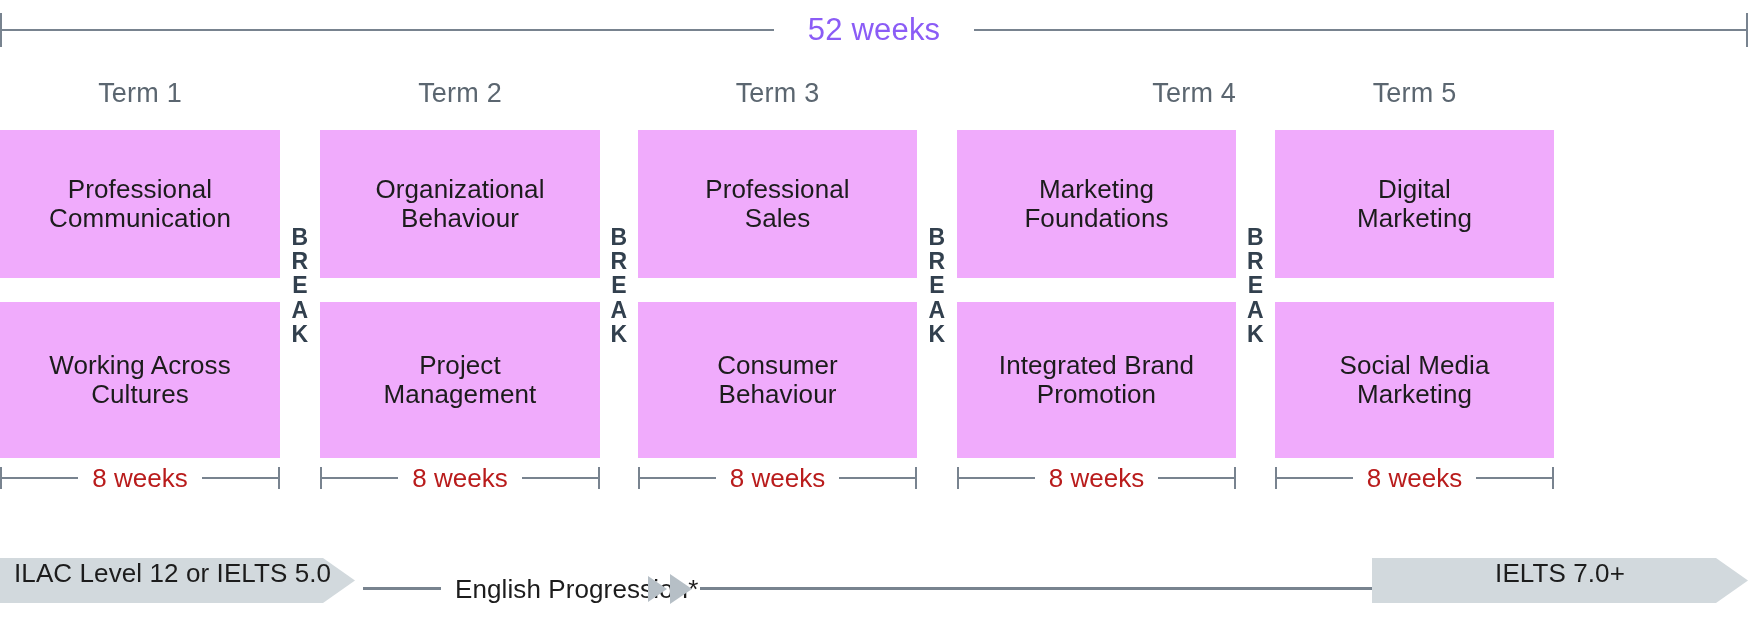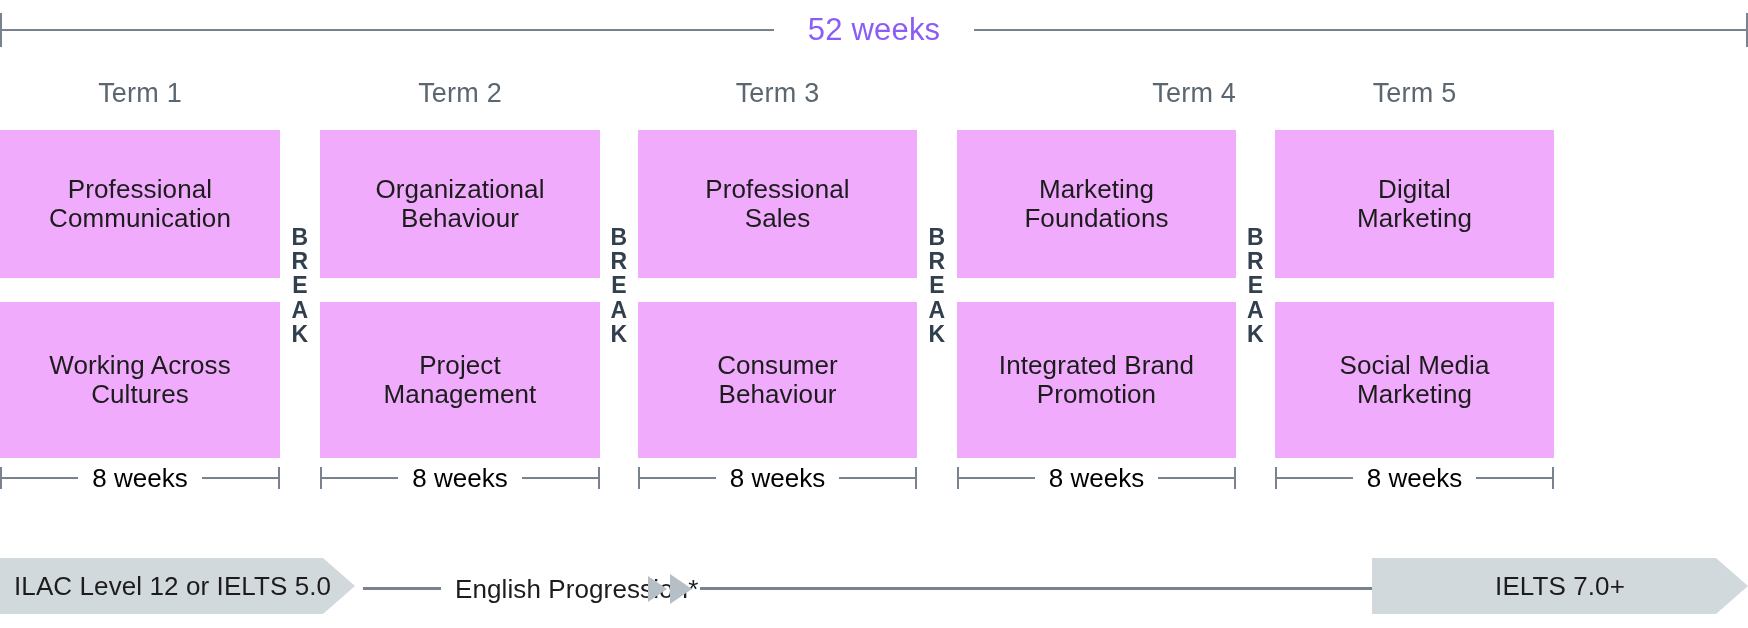--- a/index.html
+++ b/index.html
@@ -148,39 +148,39 @@
   }
   .week-line {
     height: 2px;
     background: #78838f;
     flex: 1 1 auto;
   }
   .week-label {
     flex: 0 0 auto;
     padding: 0 14px;
     font-size: 26px;
-    color: #000000;
+    color: #b91c1c;
     white-space: nowrap;
   }
 
   
   #progression {
     position: absolute;
     left: 0;
     top: 558px;
     width: 1748px;
     height: 62px;
   }
   .chev-banner {
     position: absolute;
     top: 0;
-    height: 56px;
+    height: 45px;
     background: #d2d9dd;
     display: flex;
-    align-items: center;
+    align-items: flex-start;
     box-sizing: border-box;
   }
   .chev-banner.start {
     left: 0;
     justify-content: flex-start;
     padding-left: 14px;
     clip-path: polygon(0 0, calc(100% - 32px) 0, 100% 50%, calc(100% - 32px) 100%, 0 100%);
   }
   .chev-banner.end {
     justify-content: center;

